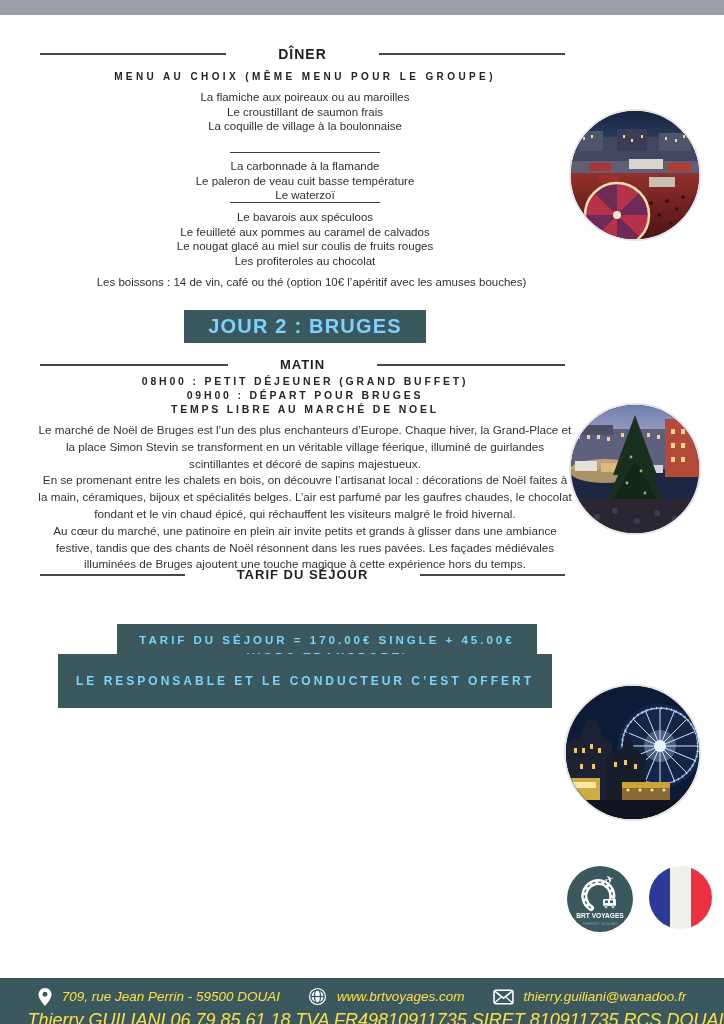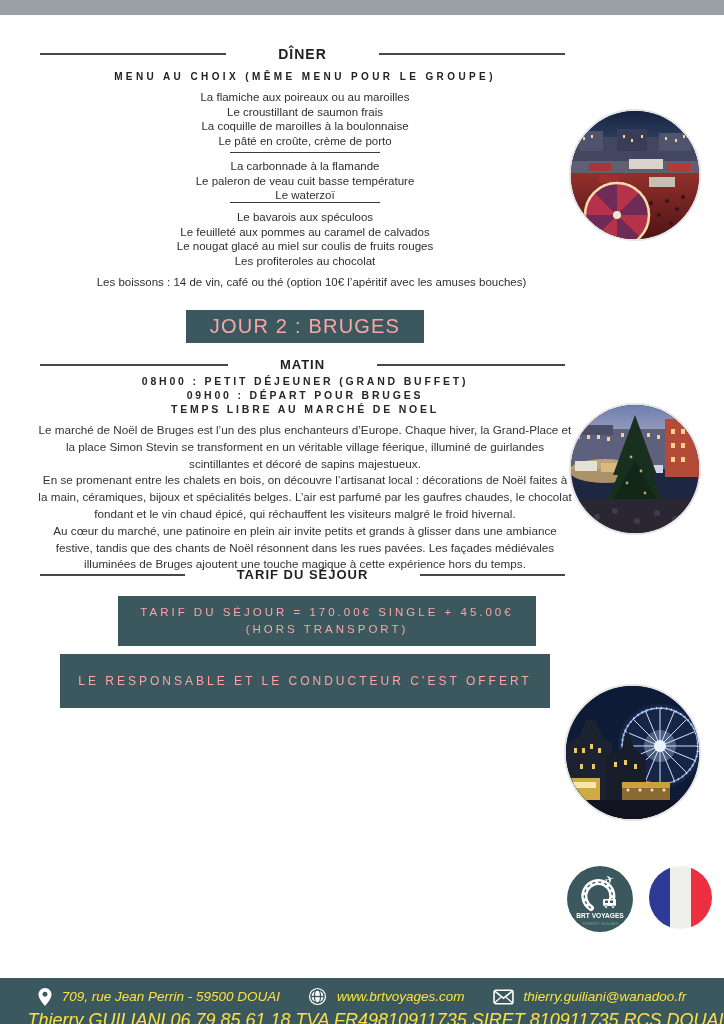--- a/index.html
+++ b/index.html
@@ -16,21 +16,21 @@
   .rule-heading .rule { flex:1; height:0; border-top:2px solid #474747; }
   .rule-heading .h-text { margin:0 52px; font-size:14px; font-weight:bold; letter-spacing:1px; color:#1f1f1f; white-space:nowrap; }
 
   .subtitle { font-size:10px; font-weight:bold; letter-spacing:3.4px; color:#222; }
 
   .menu-line { font-size:11.5px; line-height:14.5px; color:#2f2f2f; }
   .menu-sep { width:150px; margin:0 auto; border-top:1.6px solid #3a3a3a; }
   .drinks { font-size:11.5px; color:#2f2f2f;padding-left:13px; }
 
   .teal-banner {
-    display:inline-block; background:#3a585e; color:#fca5a5; font-weight:normal;
+    display:inline-block; background:#3a585e; color:#7dd3fc; font-weight:bold;
   }
   .banner-day { font-size:20px; letter-spacing:1.2px; padding:5px 24px; }
   .banner-tarif { font-size:11.5px; letter-spacing:3px; line-height:17px; padding:8px 22px; }
   .banner-offer { font-size:12px; letter-spacing:3px; padding:20px 18px; }
 
   .schedule-line { font-size:10.5px; font-weight:bold; letter-spacing:2.8px; line-height:13.8px; color:#262626; }
 
   .descr p { font-size:11.7px; line-height:16.8px; color:#333333; }
 
   
@@ -59,22 +59,21 @@
     <div class="rule"></div>
     <div class="h-text">DÎNER</div>
     <div class="rule"></div>
   </div>
 
   <div class="col subtitle" style="top:56px;">MENU AU CHOIX (MÊME MENU POUR LE GROUPE)</div>
 
   <div class="col" style="top:75px;">
     <div class="menu-line">La flamiche aux poireaux ou au maroilles</div>
     <div class="menu-line">Le croustillant de saumon frais</div>
-    <div class="menu-line">La coquille de maroilles à la boulonnaise</div>
-    <div class="menu-line">Le pâté en croûte, crème de porto</div>
+    <div class="menu-line">La coquille de village à la boulonnaise</div>
   </div>
 
   <div class="col" style="top:137px;">
       <div class="menu-sep"></div>
     </div>
 
   <div class="col" style="top:144px;">
     <div class="menu-line">La carbonnade à la flamande</div>
     <div class="menu-line">Le paleron de veau cuit basse température</div>
     <div class="menu-line">Le waterzoï</div>
@@ -114,21 +113,21 @@
     <p>En se promenant entre les chalets en bois, on découvre l’artisanat local : décorations de Noël faites à la main, céramiques, bijoux et spécialités belges. L’air est parfumé par les gaufres chaudes, le chocolat fondant et le vin chaud épicé, qui réchauffent les visiteurs malgré le froid hivernal.</p>
     <p>Au cœur du marché, une patinoire en plein air invite petits et grands à glisser dans une ambiance festive, tandis que des chants de Noël résonnent dans les rues pavées. Les façades médiévales illuminées de Bruges ajoutent une touche magique à cette expérience hors du temps.</p>
   </div>
 
   <div class="rule-heading" style="top:552px;">
     <div class="rule"></div>
     <div class="h-text" style="font-size:13px;">TARIF DU SÉJOUR</div>
     <div class="rule"></div>
   </div>
 
-  <div class="col" style="top:581px;padding-left:44px;">
+  <div class="col" style="top:609px;padding-left:44px;">
     <div class="teal-banner banner-tarif">
       <div>TARIF DU SÉJOUR = 170.00€ SINGLE + 45.00€</div>
       <div>(HORS TRANSPORT)</div>
     </div>
   </div>
 
   <div class="col" style="top:639px;">
     <div class="teal-banner banner-offer">LE RESPONSABLE ET LE CONDUCTEUR C’EST OFFERT</div>
   </div>
 

